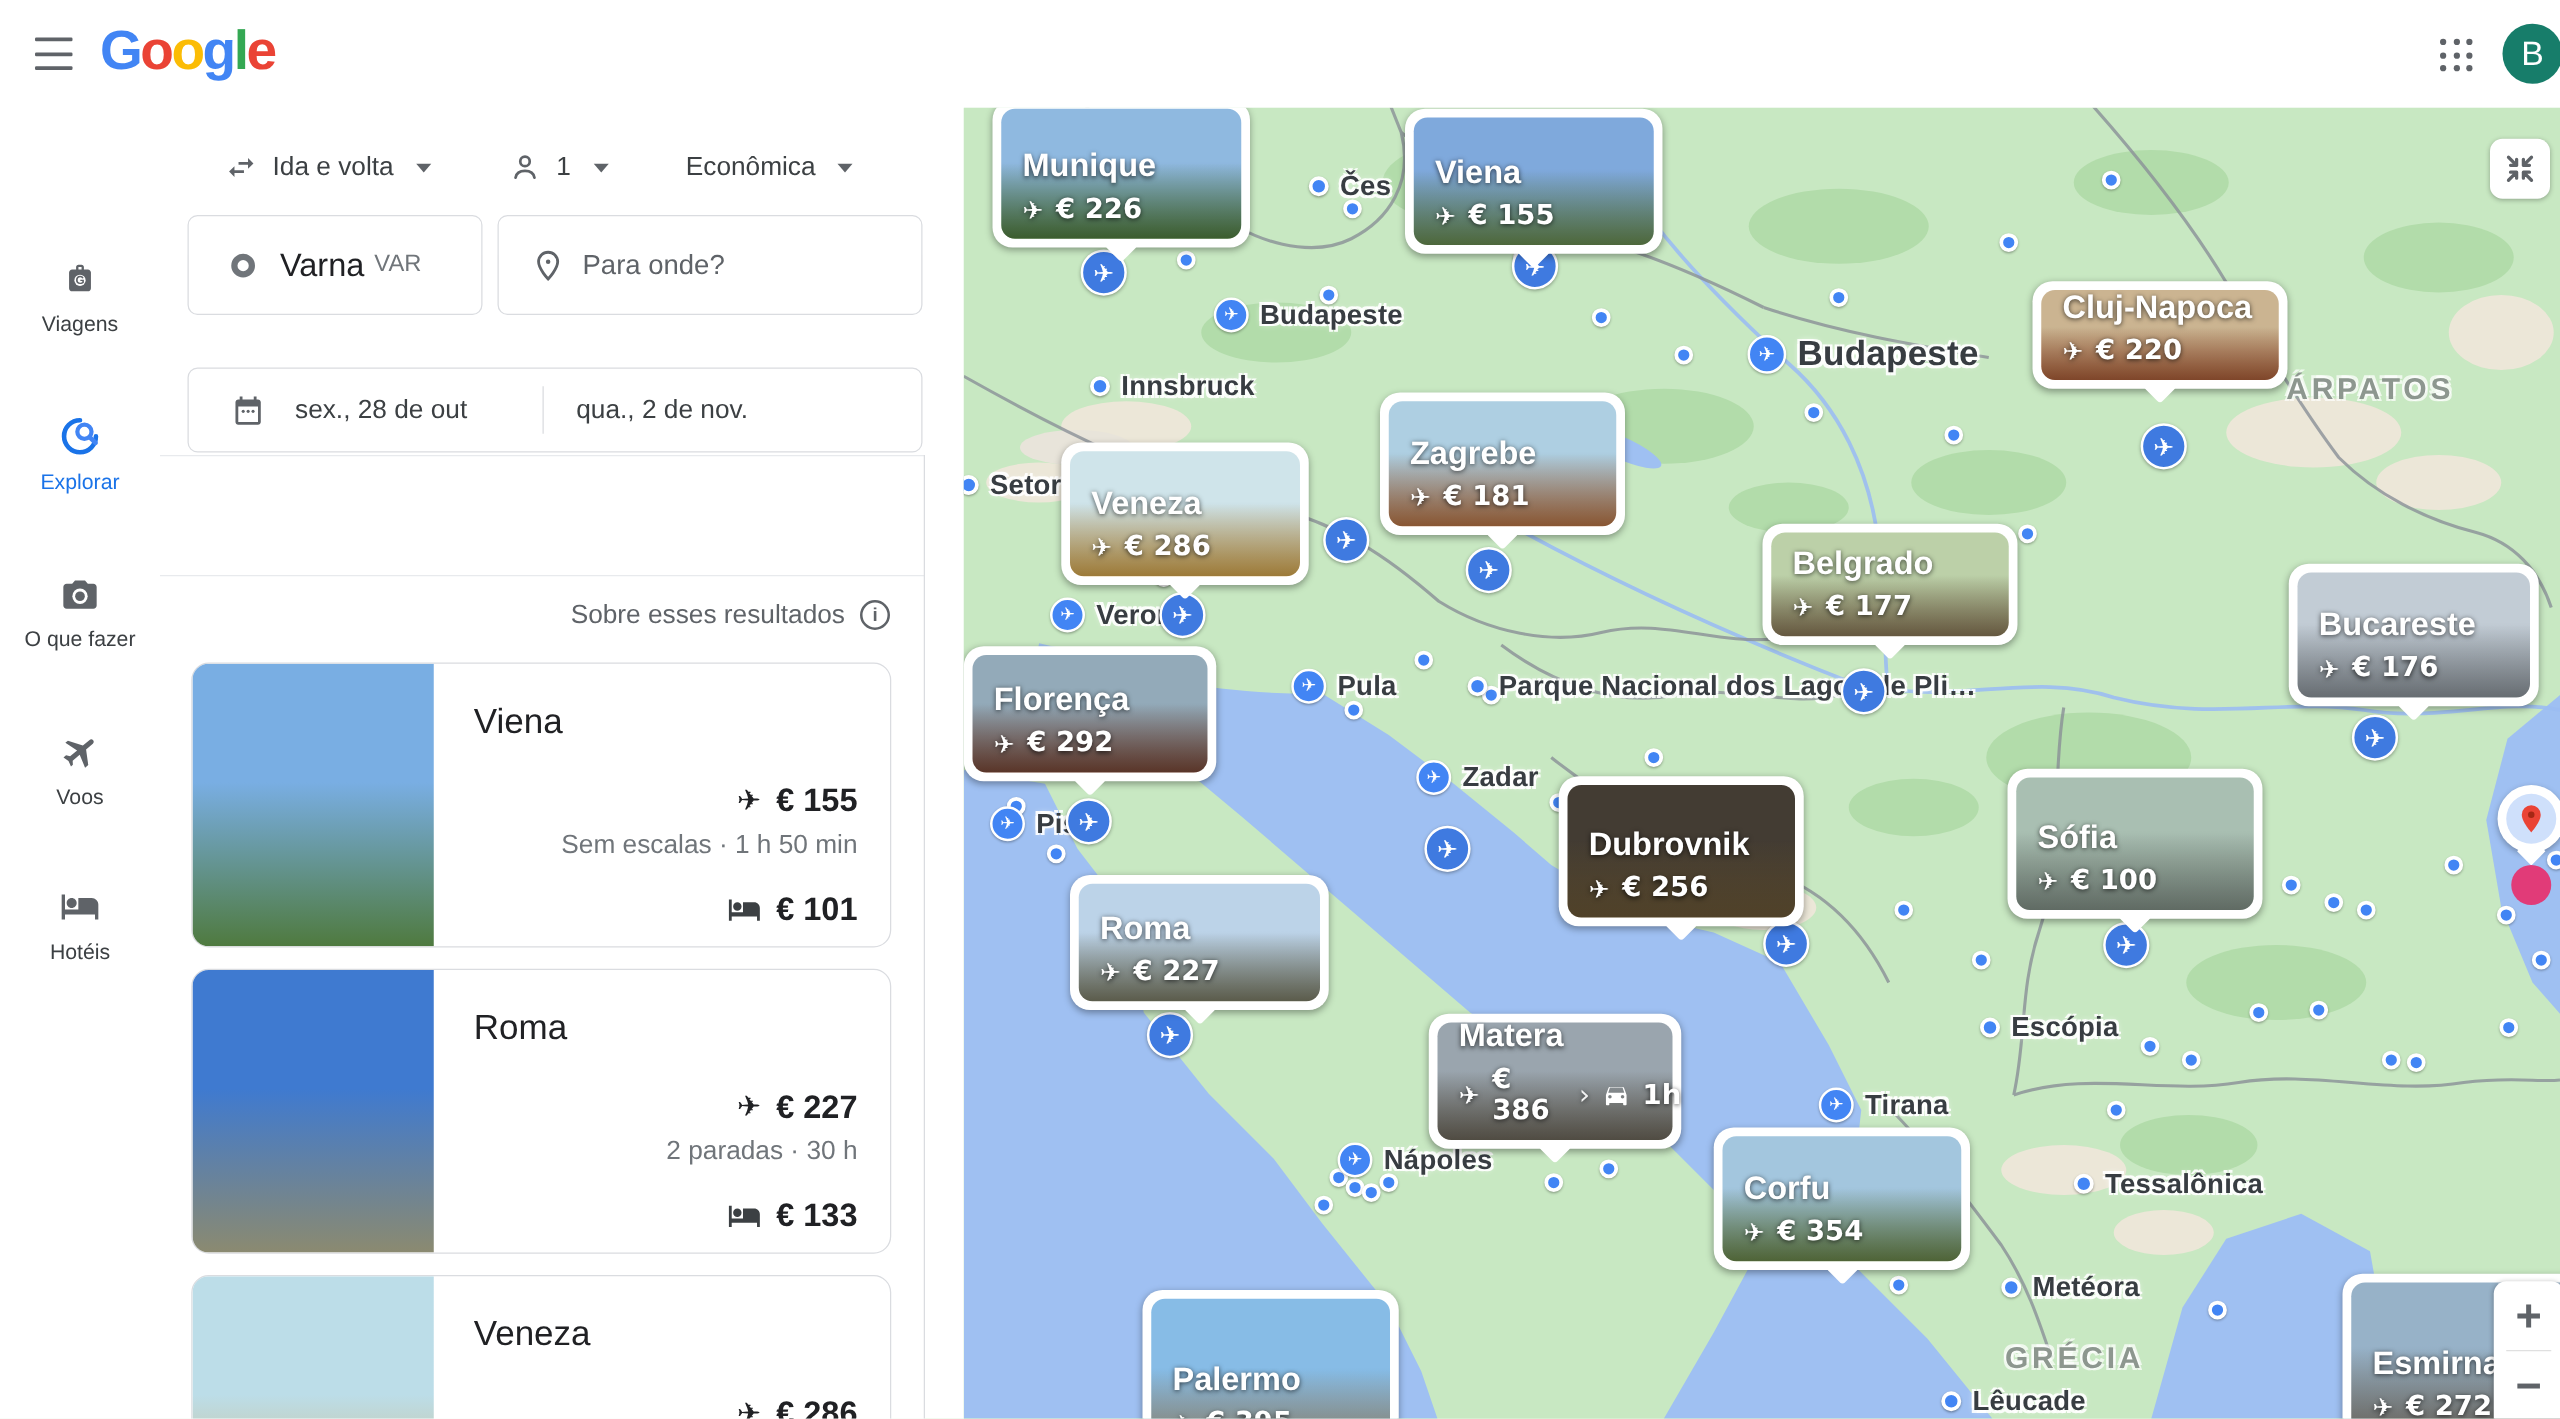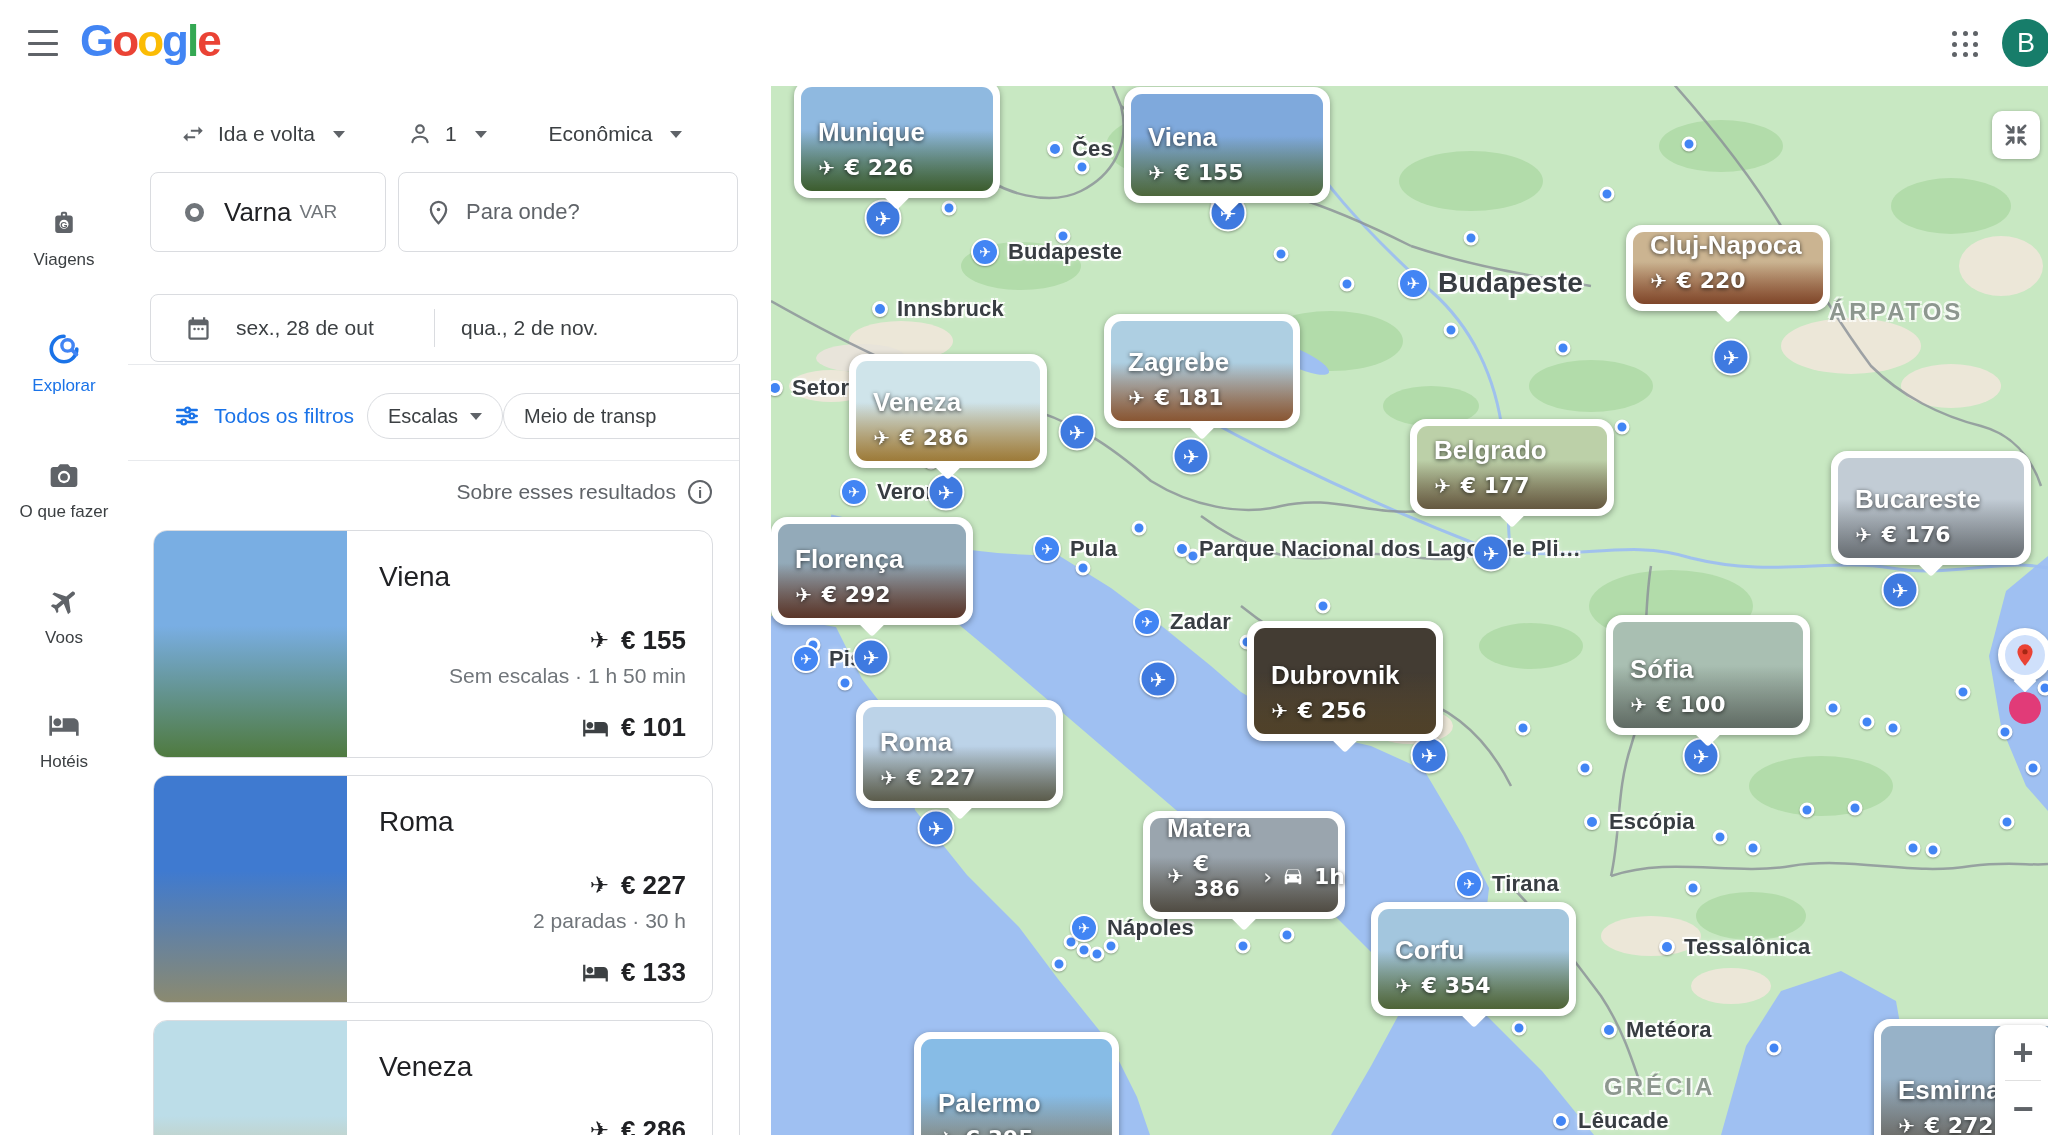--- a/index.html
+++ b/index.html
@@ -227,40 +227,20 @@
           <circle cx="15.5" cy="12.5" r="1.1"></circle>
         </svg>
       </span>
     <span class="date-out">sex., 28 de out</span>
     <span class="date-div"></span>
     <span>qua., 2 de nov.</span>
   </div>
 
   <div class="sep sep1"></div>
 
-  <div class="filters-row">
-    <div class="all-filters">
-      <span style="display:flex">
-          <svg width="26" height="26" viewBox="0 0 24 24" fill="none" stroke="#1a73e8" stroke-width="2.2" stroke-linecap="round">
-            <path d="M3 6.5h7M14.5 6.5H21M3 12h11.5M18.5 12H21M3 17.5h4M11 17.5h10"></path>
-            <circle cx="12.5" cy="6.5" r="2.2"></circle>
-            <circle cx="16.5" cy="12" r="2.2"></circle>
-            <circle cx="9" cy="17.5" r="2.2"></circle>
-          </svg>
-        </span>
-      <span>Todos os filtros</span>
-    </div>
-    <div class="pill pill1">
-      <span>Escalas</span>
-      <span class="caret"></span>
-    </div>
-    <div class="pill pill2">
-      <span>Meio de transp</span>
-    </div>
-  </div>
 
   <div class="sep sep2"></div>
 
   <div class="results-note">
     <span>Sobre esses resultados</span>
     <span class="info-icon">i</span>
   </div>
 
   <div class="results-list">
       <div class="result-card">

